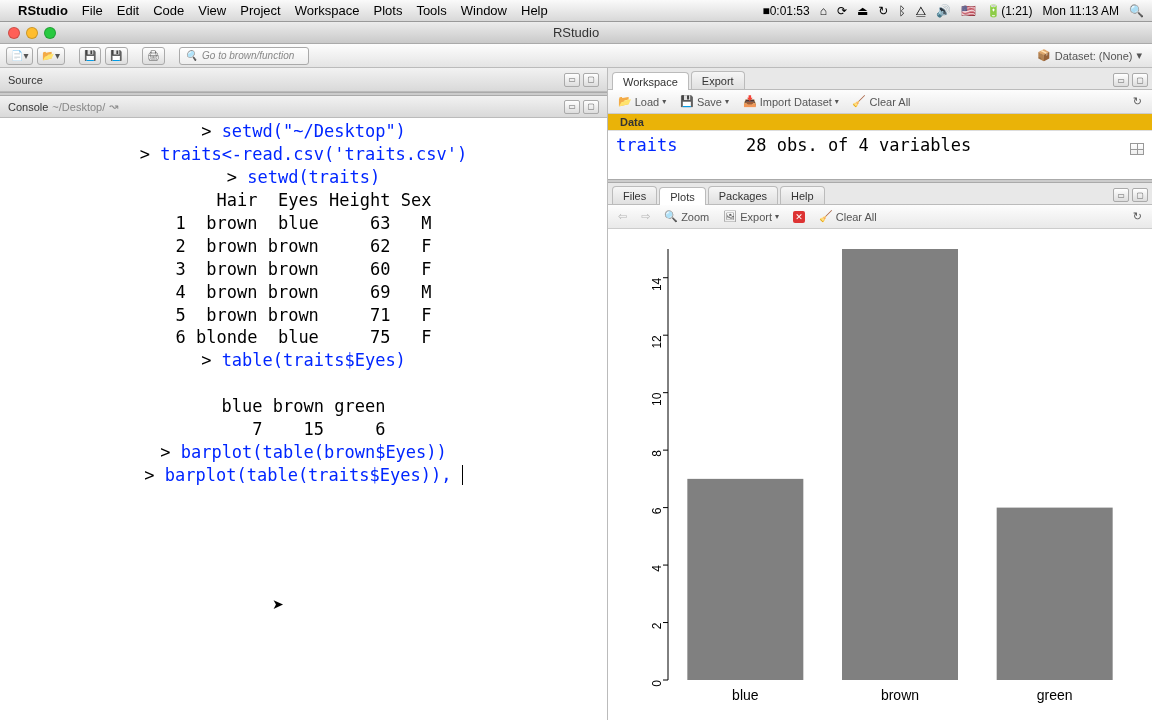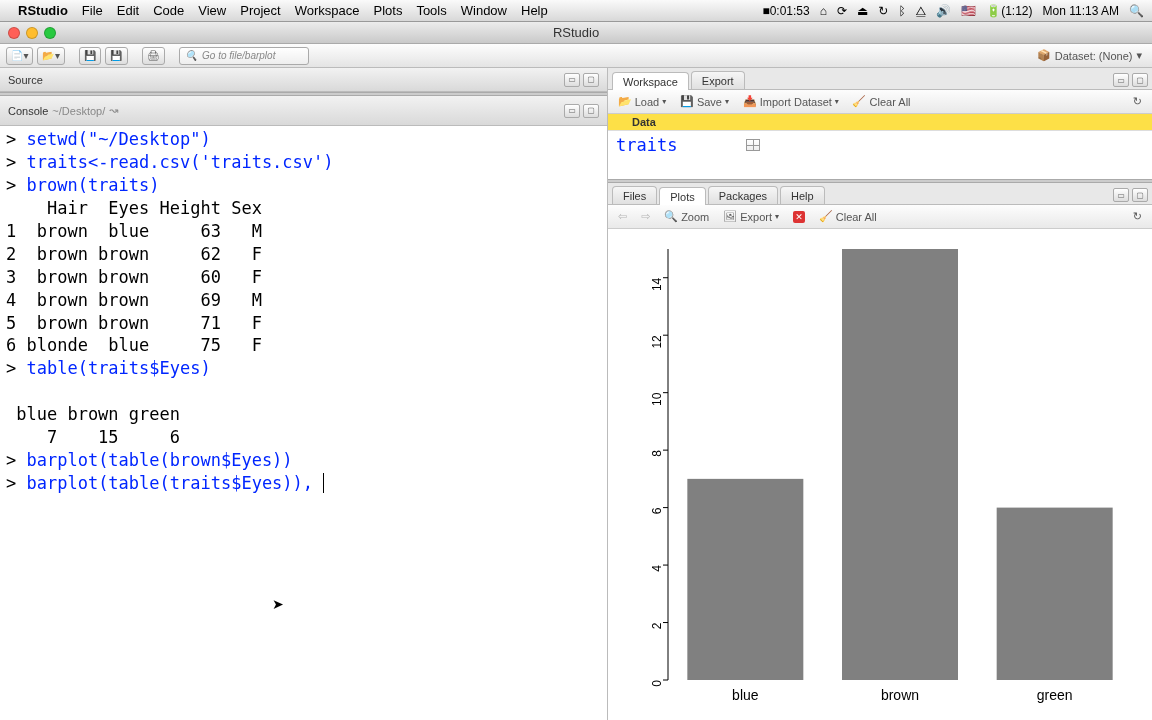--- a/index.html
+++ b/index.html
@@ -21,25 +21,25 @@
 .window-title { position: absolute; left: 50%; transform: translateX(-50%); color: #333; font-size: 13px; }
 
 
 .main-toolbar { height: 24px; background: linear-gradient(#fdfdfd,#e4e4e4); border-bottom: 1px solid #bbb; display: flex; align-items: center; padding: 0 6px; gap: 4px; }
 .tool-btn { height: 18px; min-width: 20px; padding: 0 4px; background: linear-gradient(#fff,#ddd); border: 1px solid #aaa; border-radius: 3px; display: inline-flex; align-items: center; justify-content: center; font-size: 10px; color: #555; }
 .goto-input { height: 18px; width: 130px; background: linear-gradient(#fff,#eee); border: 1px solid #aaa; border-radius: 3px; padding: 0 6px; font-size: 10px; color: #888; font-style: italic; display: inline-flex; align-items: center; }
 .project-picker { margin-left: auto; font-size: 11px; color: #555; padding: 0 4px; display: flex; align-items: center; gap: 4px; }
 
 
 .main-area { display: flex; height: calc(720px - 22px - 22px - 24px); }
-.left-col { width: 608px; display: flex; flex-direction: column; border-right: 1px solid #bbb; }
+.left-col { width: 608px; display: flex; flex-direction: column; border-right: 1px solid #bbb; text-align: center; }
 .right-col { flex: 1; display: flex; flex-direction: column; }
 
 
-.pane-header { height: 30px; background: linear-gradient(#f2f2f2,#d9d9d9); border-bottom: 1px solid #bbb; display: flex; align-items: center; padding: 0 8px; font-size: 11px; color: #333; }
+.pane-header { height: 22px; background: linear-gradient(#f2f2f2,#d9d9d9); border-bottom: 1px solid #bbb; display: flex; align-items: center; padding: 0 8px; font-size: 11px; color: #333; }
 .pane-header .pane-label { font-weight: normal; }
 .pane-header .pane-sub { color: #888; margin-left: 4px; }
 .pane-header .pane-right { margin-left: auto; display: flex; gap: 3px; }
 .pane-icon-btn { width: 16px; height: 14px; background: linear-gradient(#fff,#ddd); border: 1px solid #aaa; border-radius: 2px; display: inline-flex; align-items: center; justify-content: center; font-size: 8px; color: #666; }
 
 
 .tabs { display: flex; align-items: flex-end; height: 22px; background: #e8e8e8; border-bottom: 1px solid #bbb; padding: 0 4px; gap: 2px; }
 .tab { padding: 3px 10px 2px; background: linear-gradient(#f6f6f6,#e0e0e0); border: 1px solid #bbb; border-bottom: none; border-radius: 4px 4px 0 0; font-size: 11px; color: #333; }
 .tab.active { background: #fff; position: relative; top: 1px; }
 .pane-toolbar { height: 24px; background: linear-gradient(#fdfdfd,#e9e9e9); border-bottom: 1px solid #ccc; display: flex; align-items: center; padding: 0 6px; gap: 6px; font-size: 11px; }
@@ -50,23 +50,23 @@
 
 .source-pane { flex: 0 0 24px; }
 .console-pane { flex: 1; display: flex; flex-direction: column; background: #fff; }
 .console-content { flex: 1; background: #fff; padding: 2px 6px; font-family: "Menlo", "Monaco", monospace; font-size: 17px; line-height: 1.35; color: #000; overflow: hidden; white-space: pre; }
 .code-blue { color: #0026ff; }
 .cursor { display: inline-block; width: 1px; height: 20px; background: #000; vertical-align: text-bottom; animation: blink 1s step-end infinite; }
 @keyframes blink { 50% { opacity: 0; } }
 
 
 .ws-pane { flex: 0 0 auto; display: flex; flex-direction: column; }
-.ws-data-header { background: #fde047; border-bottom: 1px solid #ddd; padding: 2px 24px; font-size: 11px; color: #333; font-weight: bold; }
+.ws-data-header { background: #eab308; border-bottom: 1px solid #ddd; padding: 2px 12px; font-size: 11px; color: #333; font-weight: bold; }
 .ws-body { background: #fff; padding: 4px 8px 24px; }
-.ws-row { display: flex; align-items: center; font-family: "Menlo","Monaco",monospace; font-size: 17px; color: #000; }
+.ws-row { display: flex; align-items: flex-end; font-family: "Menlo","Monaco",monospace; font-size: 17px; color: #000; }
 .ws-name { width: 130px; color: #0026ff; }
 .ws-desc { flex: 1; }
 .ws-grid-icon { width: 14px; height: 12px; border: 1px solid #999; background: linear-gradient(#fff,#eee); position: relative; }
 .ws-grid-icon:before { content:""; position:absolute; left:50%; top:0; bottom:0; width:1px; background:#999; }
 .ws-grid-icon:after { content:""; position:absolute; top:50%; left:0; right:0; height:1px; background:#999; }
 
 
 .plots-pane { flex: 1; display: flex; flex-direction: column; background: #fff; }
 .plot-area { flex: 1; position: relative; background: #fff; }
 .bar-svg { position: absolute; inset: 0; }
@@ -94,21 +94,21 @@
   <div class="mac-status">
     <span>■ <span>0:01:53</span></span>
     <span>⌂</span>
     <span>⟳</span>
     <span>⏏</span>
     <span>↻</span>
     <span>ᛒ</span>
     <span>⧋</span>
     <span>🔊</span>
     <span>🇺🇸</span>
-    <span>🔋 <span>(1:12)</span></span>
+    <span>🔋 <span>(1:21)</span></span>
     <span><span>Mon</span>&nbsp;<span>11:13 AM</span></span>
     <span>🔍</span>
   </div>
 </div>
 
 <div class="window-titlebar">
   <div class="traffic-lights">
     <div class="tl red"></div>
     <div class="tl yellow"></div>
     <div class="tl green"></div>
@@ -118,21 +118,21 @@
 
 <div class="main-toolbar">
   <div class="tool-btn">📄▾</div>
   <div class="tool-btn">📂▾</div>
   <div style="width:6px"></div>
   <div class="tool-btn">💾</div>
   <div class="tool-btn">💾</div>
   <div style="width:6px"></div>
   <div class="tool-btn">🖨</div>
   <div style="width:6px"></div>
-  <div class="goto-input">🔍 <span style="margin-left:4px">Go to file/barplot</span></div>
+  <div class="goto-input">🔍 <span style="margin-left:4px">Go to brown/function</span></div>
   <div class="project-picker">
     <span>📦</span>
     <span>Dataset: (None)</span>
     <span>▾</span>
   </div>
 </div>
 
 <div class="main-area">
   <div class="left-col">
 
@@ -150,21 +150,21 @@
         <span class="pane-label">Console</span>
         <span class="pane-sub">~/Desktop/</span>
         <span class="pane-sub" style="margin-left:4px">↝</span>
         <div class="pane-right">
           <div class="pane-icon-btn">▭</div>
           <div class="pane-icon-btn">▢</div>
         </div>
       </div>
       <div class="console-content" id="console-body"><span>&gt; </span><span class="code-blue">setwd("~/Desktop")</span>
 <span>&gt; </span><span class="code-blue">traits&lt;-read.csv('traits.csv')</span>
-<span>&gt; </span><span class="code-blue">brown(traits)</span>
+<span>&gt; </span><span class="code-blue">setwd(traits)</span>
     Hair  Eyes Height Sex
 1  brown  blue     63   M
 2  brown brown     62   F
 3  brown brown     60   F
 4  brown brown     69   M
 5  brown brown     71   F
 6 blonde  blue     75   F
 <span>&gt; </span><span class="code-blue">table(traits$Eyes)</span>
 
  blue brown green 
@@ -207,20 +207,21 @@
             <span>Clear All</span>
           </div>
         <div style="margin-left:auto" class="pane-tool-btn">
             <span>↻</span>
           </div>
       </div>
       <div class="ws-data-header">Data</div>
       <div class="ws-body">
         <div class="ws-row">
           <span class="ws-name">traits</span>
+          <span class="ws-desc">28 obs. of 4 variables</span>
           <div class="ws-grid-icon"></div>
         </div>
       </div>
     </div>
     <div class="split-h"></div>
 
     <div class="plots-pane">
       <div class="tabs">
         <div class="tab">Files</div>
         <div class="tab active">Plots</div>

